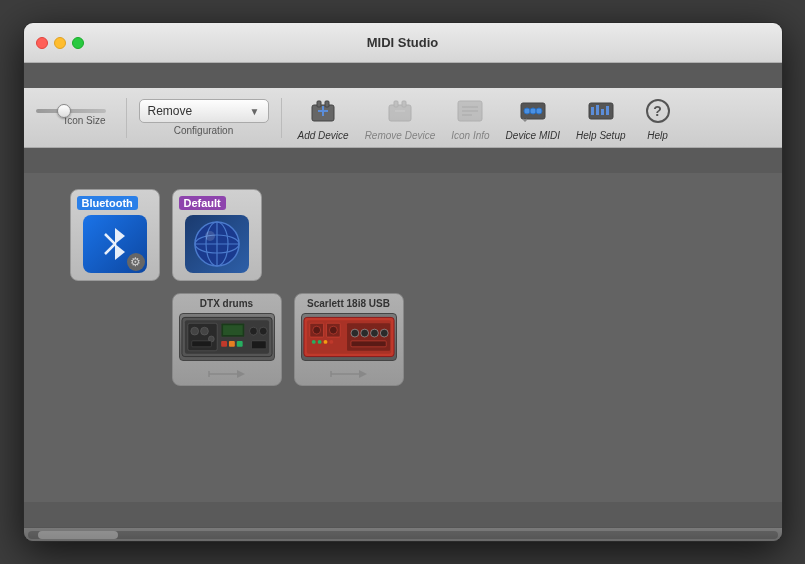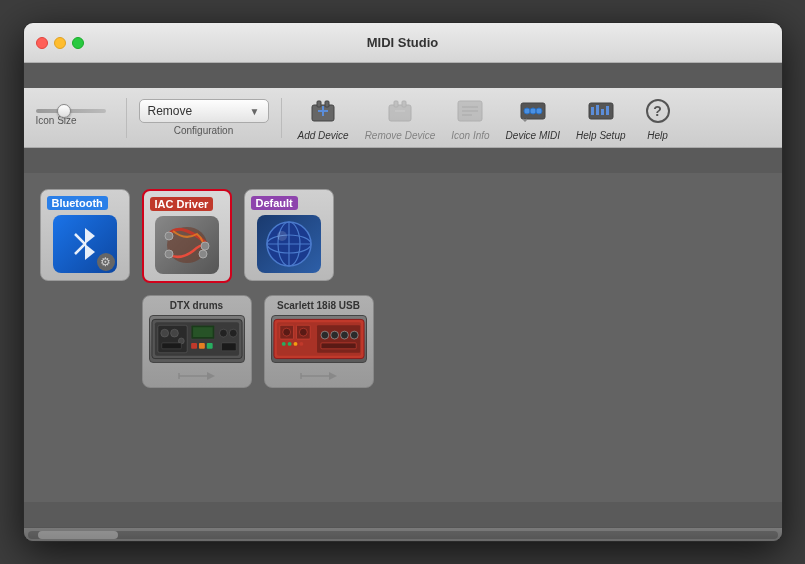--- a/index.html
+++ b/index.html
@@ -72,21 +72,21 @@
       align-items: center;
       padding: 0 12px;
       gap: 8px;
       border-bottom: 1px solid #aaa;
       flex-shrink: 0;
     }
 
     .icon-size-control {
       display: flex;
       flex-direction: column;
-      align-items: flex-start;
+      align-items: flex-end;
       gap: 2px;
       margin-right: 8px;
     }
 
     .slider-container {
       display: flex;
       align-items: center;
       gap: 2px;
     }
 
@@ -191,21 +191,22 @@
     .devices-area {
       padding: 16px;
       display: flex;
       flex-direction: column;
       gap: 12px;
     }
 
     .device-row {
       display: flex;
       gap: 12px;
-      align-items: flex-start;
+      align-items: center;
+      margin-left: 30px;
     }
 
     
     .device-card {
       width: 90px;
       background: linear-gradient(to bottom, #d0d0d0, #b8b8b8);
       border: 1px solid #999;
       border-radius: 8px;
       padding: 6px;
       display: flex;
@@ -502,38 +503,20 @@
               <svg width="32" height="40" viewBox="0 0 32 40">
                 <path d="M16 4 L26 12 L16 20 L16 4 Z" fill="white" opacity="0.9"></path>
                 <path d="M16 36 L26 28 L16 20 L16 36 Z" fill="white" opacity="0.9"></path>
                 <path d="M6 10 L16 20 L6 30" stroke="white" stroke-width="2.5" fill="none" opacity="0.9"></path>
               </svg>
               <div class="gear-overlay">⚙</div>
             </div>
           </div>
         </div>
 
-        <div class="device-card selected">
-          <span class="device-label red">IAC Driver</span>
-          <div class="device-icon-area">
-            <div class="iac-icon-bg">
-              <svg width="64" height="58" viewBox="0 0 64 58">
-
-                <ellipse cx="32" cy="29" rx="20" ry="18" fill="#6a3a2a" opacity="0.6"></ellipse>
-                <path d="M12 20 Q20 10 32 15 Q44 20 52 28" stroke="#c0392b" stroke-width="3" fill="none"></path>
-                <path d="M12 38 Q25 45 38 35 Q48 26 52 30" stroke="#e74c3c" stroke-width="2.5" fill="none"></path>
-                <path d="M18 15 Q30 25 42 18 Q50 24 48 36" stroke="#e67e22" stroke-width="2" fill="none" opacity="0.8"></path>
-                <circle cx="14" cy="20" r="4" fill="#888" stroke="#aaa" stroke-width="1"></circle>
-                <circle cx="50" cy="30" r="4" fill="#888" stroke="#aaa" stroke-width="1"></circle>
-                <circle cx="14" cy="38" r="4" fill="#888" stroke="#aaa" stroke-width="1"></circle>
-                <circle cx="48" cy="38" r="4" fill="#888" stroke="#aaa" stroke-width="1"></circle>
-              </svg>
-            </div>
-          </div>
-        </div>
 
         <div class="device-card">
           <span class="device-label purple">Default</span>
           <div class="device-icon-area">
             <div class="net-icon-bg">
               <svg width="54" height="52" viewBox="0 0 54 52">
 
                 <circle cx="27" cy="26" r="22" fill="#1a3a8e" stroke="#4a7acc" stroke-width="1.5"></circle>
                 <ellipse cx="27" cy="26" rx="11" ry="22" fill="none" stroke="#4a7acc" stroke-width="1.2"></ellipse>
                 <ellipse cx="27" cy="26" rx="22" ry="9" fill="none" stroke="#4a7acc" stroke-width="1.2"></ellipse>

